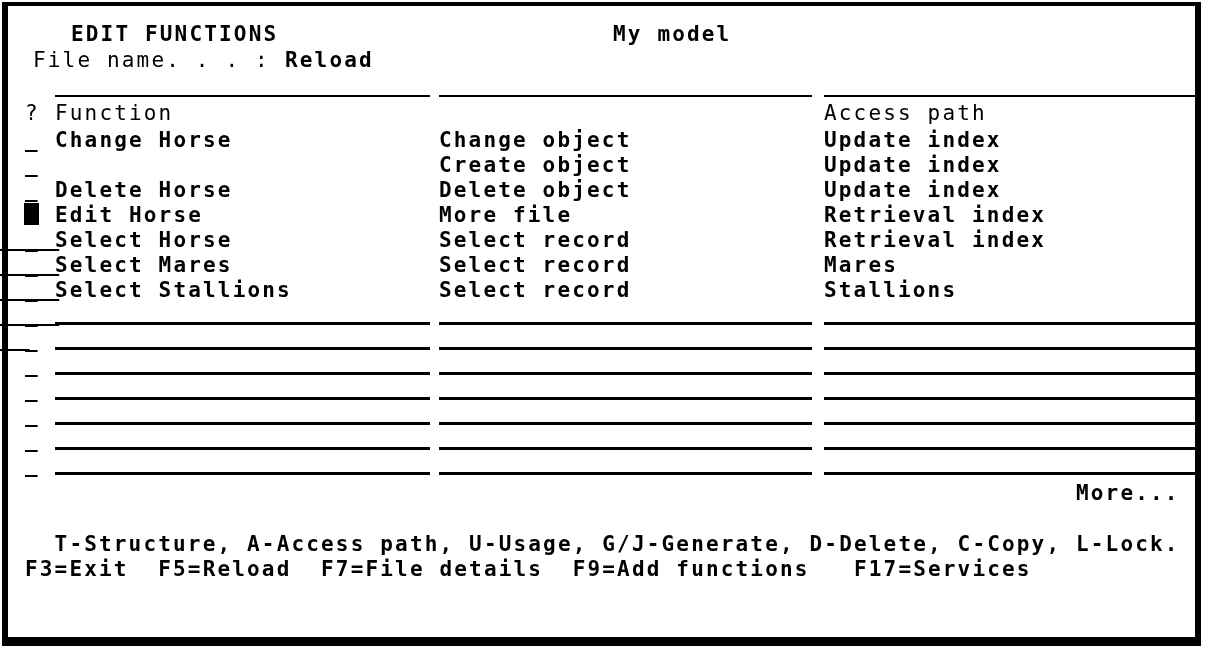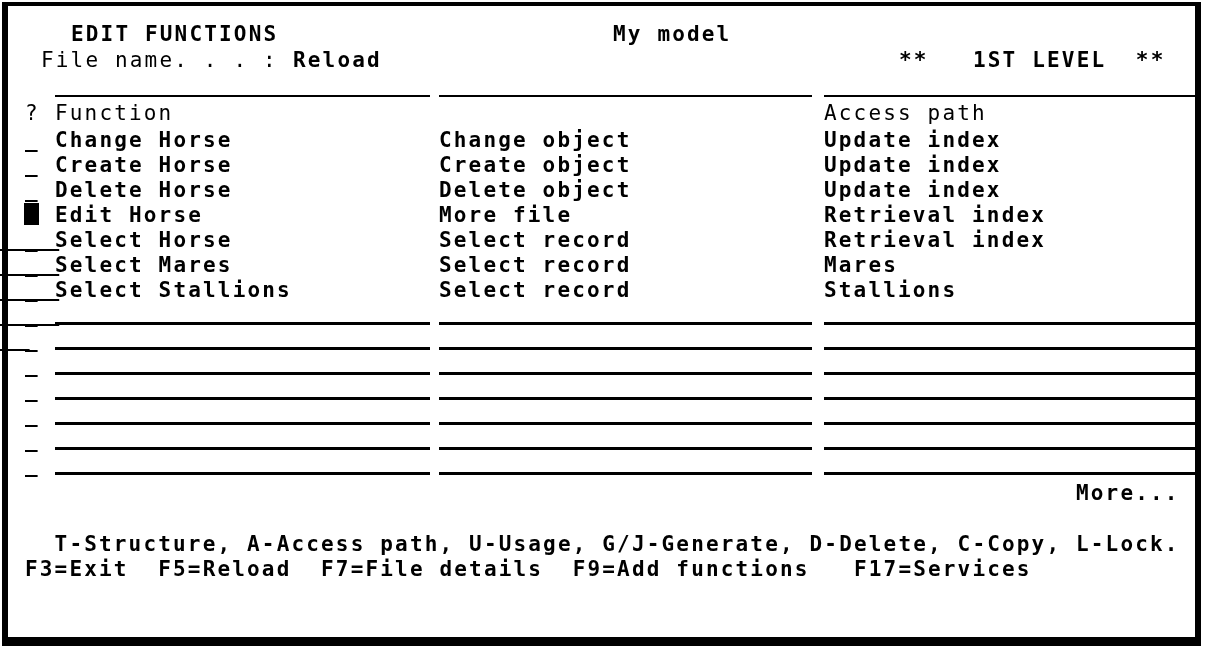--- a/index.html
+++ b/index.html
@@ -45,45 +45,43 @@
 <body>
 
 <div class="screen">
   <div class="frame"></div>
 
   <div class="row" style="top:22px; left:0; width:1211px;margin-left:31px;">
     <span class="cell b" style="left:40px;">EDIT FUNCTIONS</span>
     <span class="cell b" style="left:582px;">My model</span>
   </div>
 
-  <div class="row" style="top:48px; left:16px; width:969px;">
+  <div class="row" style="top:48px; left:8px; width:969px;">
     <span class="cell reg" style="left:25px;">File name. . . :</span>
     <span class="cell b" style="left:277px;">Reload</span>
-    <span class="cell b" style="left:883px;">**   1ST LEVEL  **</span>
   </div>
 
   <div class="oline" style="top:95px; left:55px;  width:375px;"></div>
   <div class="oline" style="top:95px; left:439px; width:373px;"></div>
   <div class="oline" style="top:95px; left:824px; width:371px;"></div>
 
   <div class="row reg" style="top:101px; left:0; width:1211px;">
     <span class="cell c-sel">?</span>
     <span class="cell c-fn">Function</span>
     <span class="cell c-ap">Access path</span>
   </div>
 
   <div class="row b" style="top:128px; left:0; width:1211px;">
     <span class="cell c-sel">_</span>
     <span class="cell c-fn">Change Horse</span>
     <span class="cell c-ft">Change object</span>
     <span class="cell c-ap">Update index</span>
   </div>
   <div class="row b" style="top:153px; left:0; width:1211px;">
     <span class="cell c-sel">_</span>
-    <span class="cell c-fn">Create Horse</span>
     <span class="cell c-ft">Create object</span>
     <span class="cell c-ap">Update index</span>
   </div>
   <div class="row b" style="top:178px; left:0; width:1211px;">
     <span class="cell c-sel">_</span>
     <span class="cell c-fn">Delete Horse</span>
     <span class="cell c-ft">Delete object</span>
     <span class="cell c-ap">Update index</span>
   </div>
   <div class="row b" style="top:203px; left:0; width:1211px;text-decoration:underline;">

